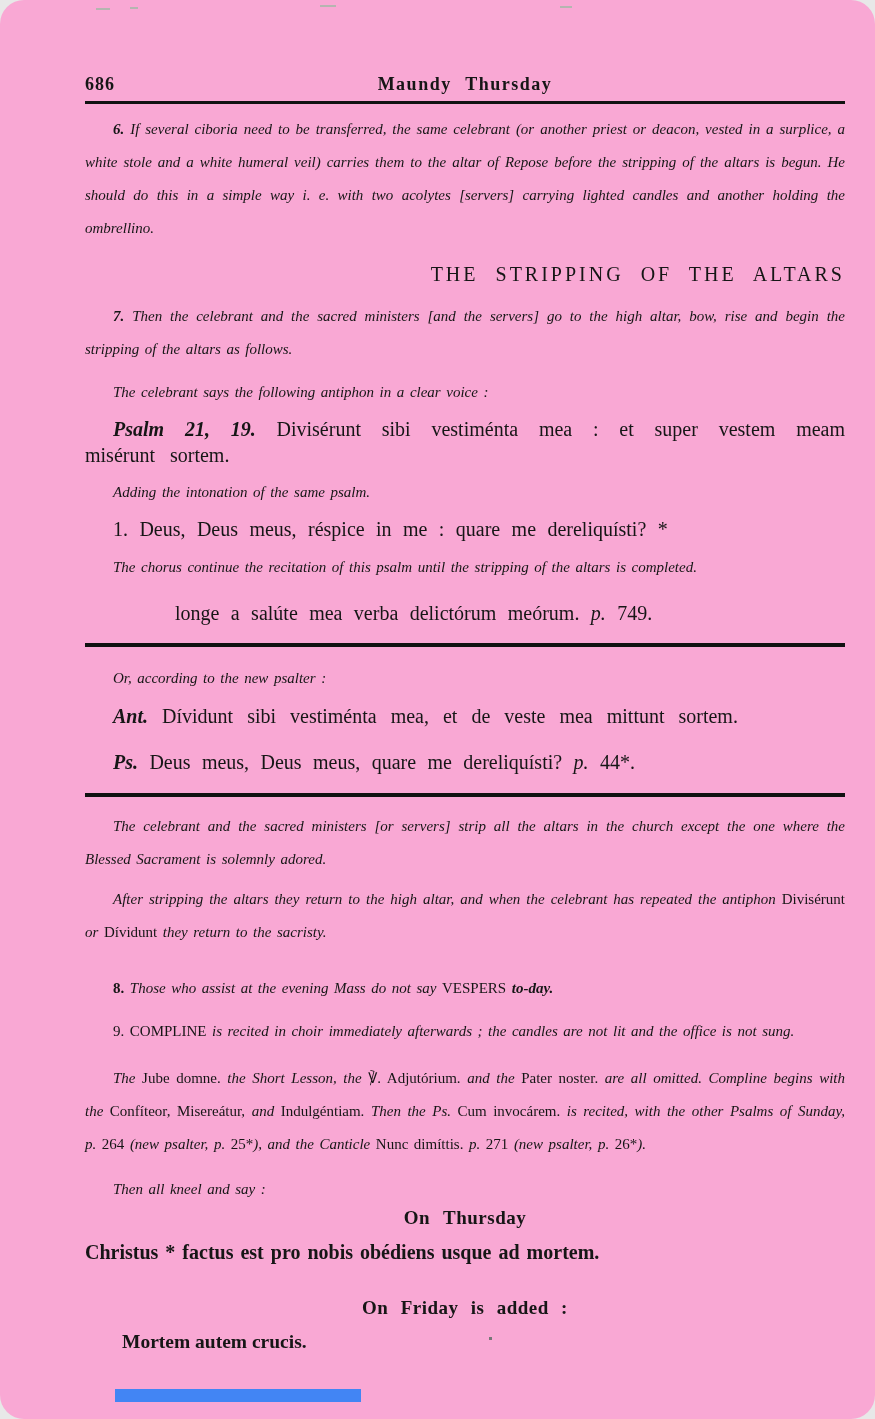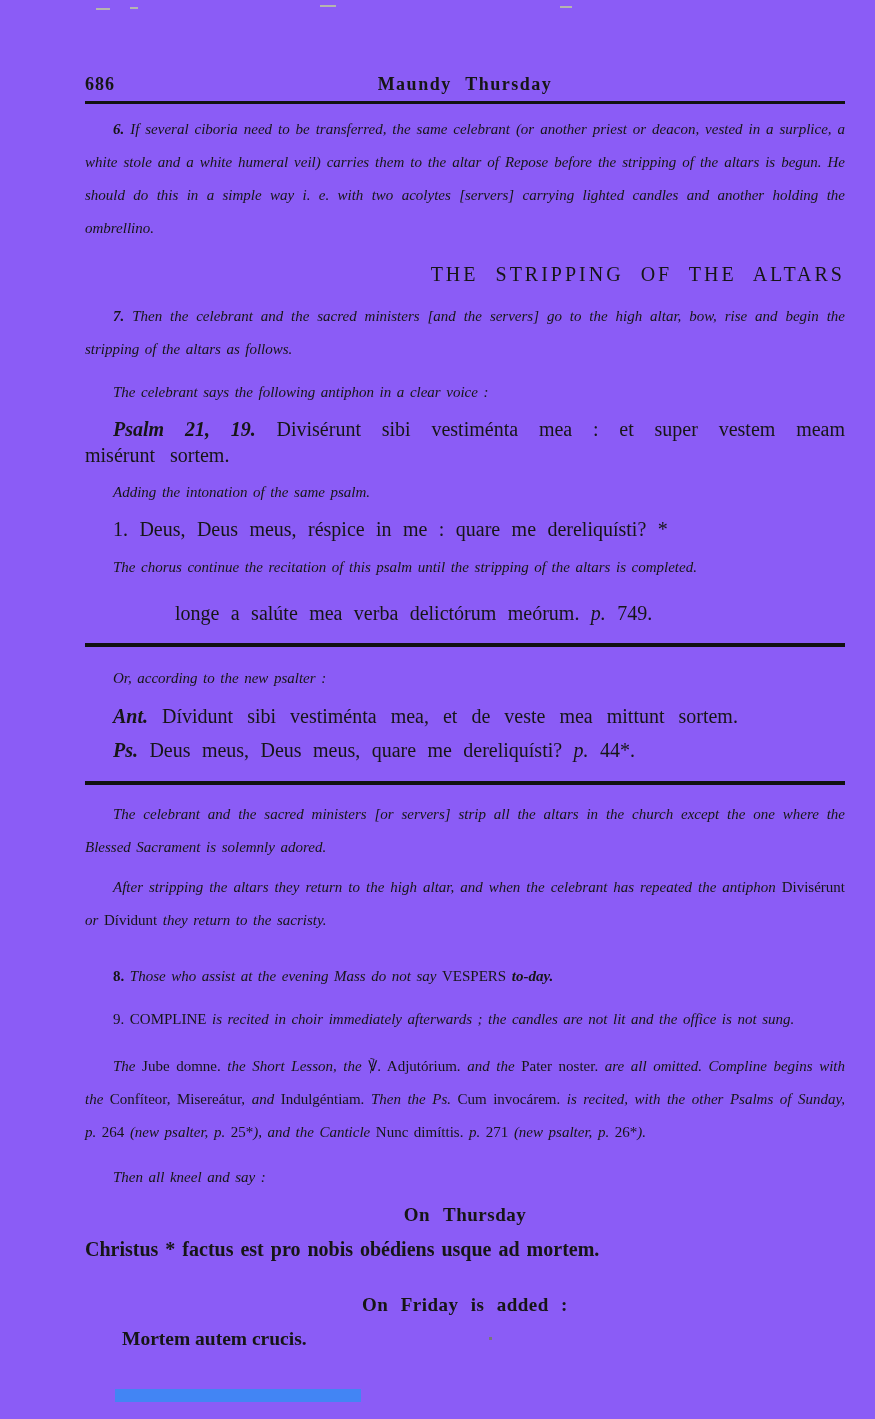--- a/index.html
+++ b/index.html
@@ -1,19 +1,19 @@
 <!DOCTYPE html>
 <html><head>
 <meta charset="utf-8">
 <style>
   html,body{margin:0;padding:0;background:#e8e8e8;}
   .page{
     position:relative;width:875px;height:1419px;margin:0 auto;
-    background:#8b5cf6;overflow:hidden;
-    font-family:"Liberation Serif","DejaVu Serif",serif;color:#161616;
+    background:#f9a8d4;overflow:hidden;
+    font-family:"Liberation Serif","DejaVu Serif",serif;color:#161616;border-radius:24px;
   }
   .block{position:absolute;left:85px;top:74px;width:760px;}
   .hdr{position:relative;height:24px;font-weight:bold;font-size:18px;}
   .pgnum{position:absolute;left:0;top:0;letter-spacing:1px;}
   .runtitle{text-align:center;letter-spacing:1.5px;word-spacing:8px;}
   .hdr-rule{height:3px;background:#121212;margin-top:3px;}
   p{margin:0;}
   .rub{font-size:15px;line-height:33px;text-align:justify;word-spacing:0.12em;}
   .ind{text-indent:28px;}
   .lat{font-size:20px;line-height:26px;text-align:justify;word-spacing:0.32em;}
@@ -60,38 +60,38 @@
     <p class="rub ind" style="margin-top:9px"><span class="rn-i">The chorus continue the recitation of this psalm until the stripping of the altars is completed.</span></p>
 
     <p class="lat noj" style="margin-top:16px;text-indent:90px"><span class="rn-r">longe a salúte mea verba delictórum meórum. </span><span class="rn-i">p.</span><span class="rn-r"> 749.</span></p>
 
     <div class="rule" style="margin-top:17px"></div>
 
     <p class="rub ind" style="margin-top:15px"><span class="rn-i">Or, according to the new psalter :</span></p>
 
     <p class="lat wide2 ind" style="margin-top:8px"><span class="rn-bi">Ant.</span><span class="rn-r"> Dívidunt sibi vestiménta mea, et de veste mea mittunt sortem.</span></p>
 
-    <p class="lat ind" style="margin-top:8px"><span class="rn-bi">Ps.</span><span class="rn-r"> Deus meus, Deus meus, quare me dereliquísti? </span><span class="rn-i">p.</span><span class="rn-r"> 44*.</span></p>
+    <p class="lat ind" style="margin-top:20px"><span class="rn-bi">Ps.</span><span class="rn-r"> Deus meus, Deus meus, quare me dereliquísti? </span><span class="rn-i">p.</span><span class="rn-r"> 44*.</span></p>
 
     <div class="rule" style="margin-top:18px"></div>
 
     <p class="rub ind" style="margin-top:13px"><span class="rn-i">The celebrant and the sacred ministers [or servers] strip all the altars in the church except the one where the Blessed Sacrament is solemnly adored.</span></p>
 
     <p class="rub ind" style="margin-top:7px"><span class="rn-i">After stripping the altars they return to the high altar, and when the celebrant has repeated the antiphon </span><span class="rn-r">Divisérunt</span><span class="rn-i"> or </span><span class="rn-r">Dívidunt</span><span class="rn-i"> they return to the sacristy.</span></p>
 
     <p class="rub ind" style="margin-top:23px"><span class="rn-b">8. </span><span class="rn-i">Those who assist at the evening Mass do not say </span><span class="rn-r">VESPERS</span><span class="rn-i"> </span><span class="rn-bi">to-day.</span></p>
 
     <p class="rub ind" style="margin-top:10px"><span class="rn-r">9. COMPLINE </span><span class="rn-i">is recited in choir immediately afterwards ; the candles are not lit and the office is not sung.</span></p>
 
 
     <p class="rub ind" style="margin-top:14px"><span class="rn-i">The </span><span class="rn-r">Jube domne. </span><span class="rn-i">the Short Lesson, the </span><span class="rn-r">℣. Adjutórium. </span><span class="rn-i">and the </span><span class="rn-r">Pater noster. </span><span class="rn-i">are all omitted. Compline begins with the </span><span class="rn-r">Confíteor, Misereátur, </span><span class="rn-i">and </span><span class="rn-r">Indulgéntiam. </span><span class="rn-i">Then the Ps. </span><span class="rn-r">Cum invocárem. </span><span class="rn-i">is recited, with the other Psalms of Sunday, p. </span><span class="rn-r">264 </span><span class="rn-i">(new psalter, p. </span><span class="rn-r">25*</span><span class="rn-i">), </span><span class="rn-i">and the Canticle </span><span class="rn-r">Nunc dimíttis. </span><span class="rn-i">p. </span><span class="rn-r">271 </span><span class="rn-i">(new psalter, p. </span><span class="rn-r">26*</span><span class="rn-i">).</span></p>
 
     <p class="rub ind noj" style="margin-top:12px"><span class="rn-i">Then all kneel and say :</span></p>
 
-    <p class="mini-head" style="margin-top:9px;word-spacing:8px">On Thursday</p>
+    <p class="mini-head" style="word-spacing:8px">On Thursday</p>
 
     <p class="christus" style="margin-top:9px"><span class="rn-b">Christus * factus est pro nobis obédiens usque ad mortem.</span></p>
 
     <p class="mini-head" style="margin-top:30px">On Friday is added :</p>
 
     <p class="mortem" style="margin-top:9px"><span class="rn-b">Mortem autem crucis.</span></p>
 
   </div>
 
   <div class="speck" style="left:96px;top:8px;width:14px;height:2px"></div>

